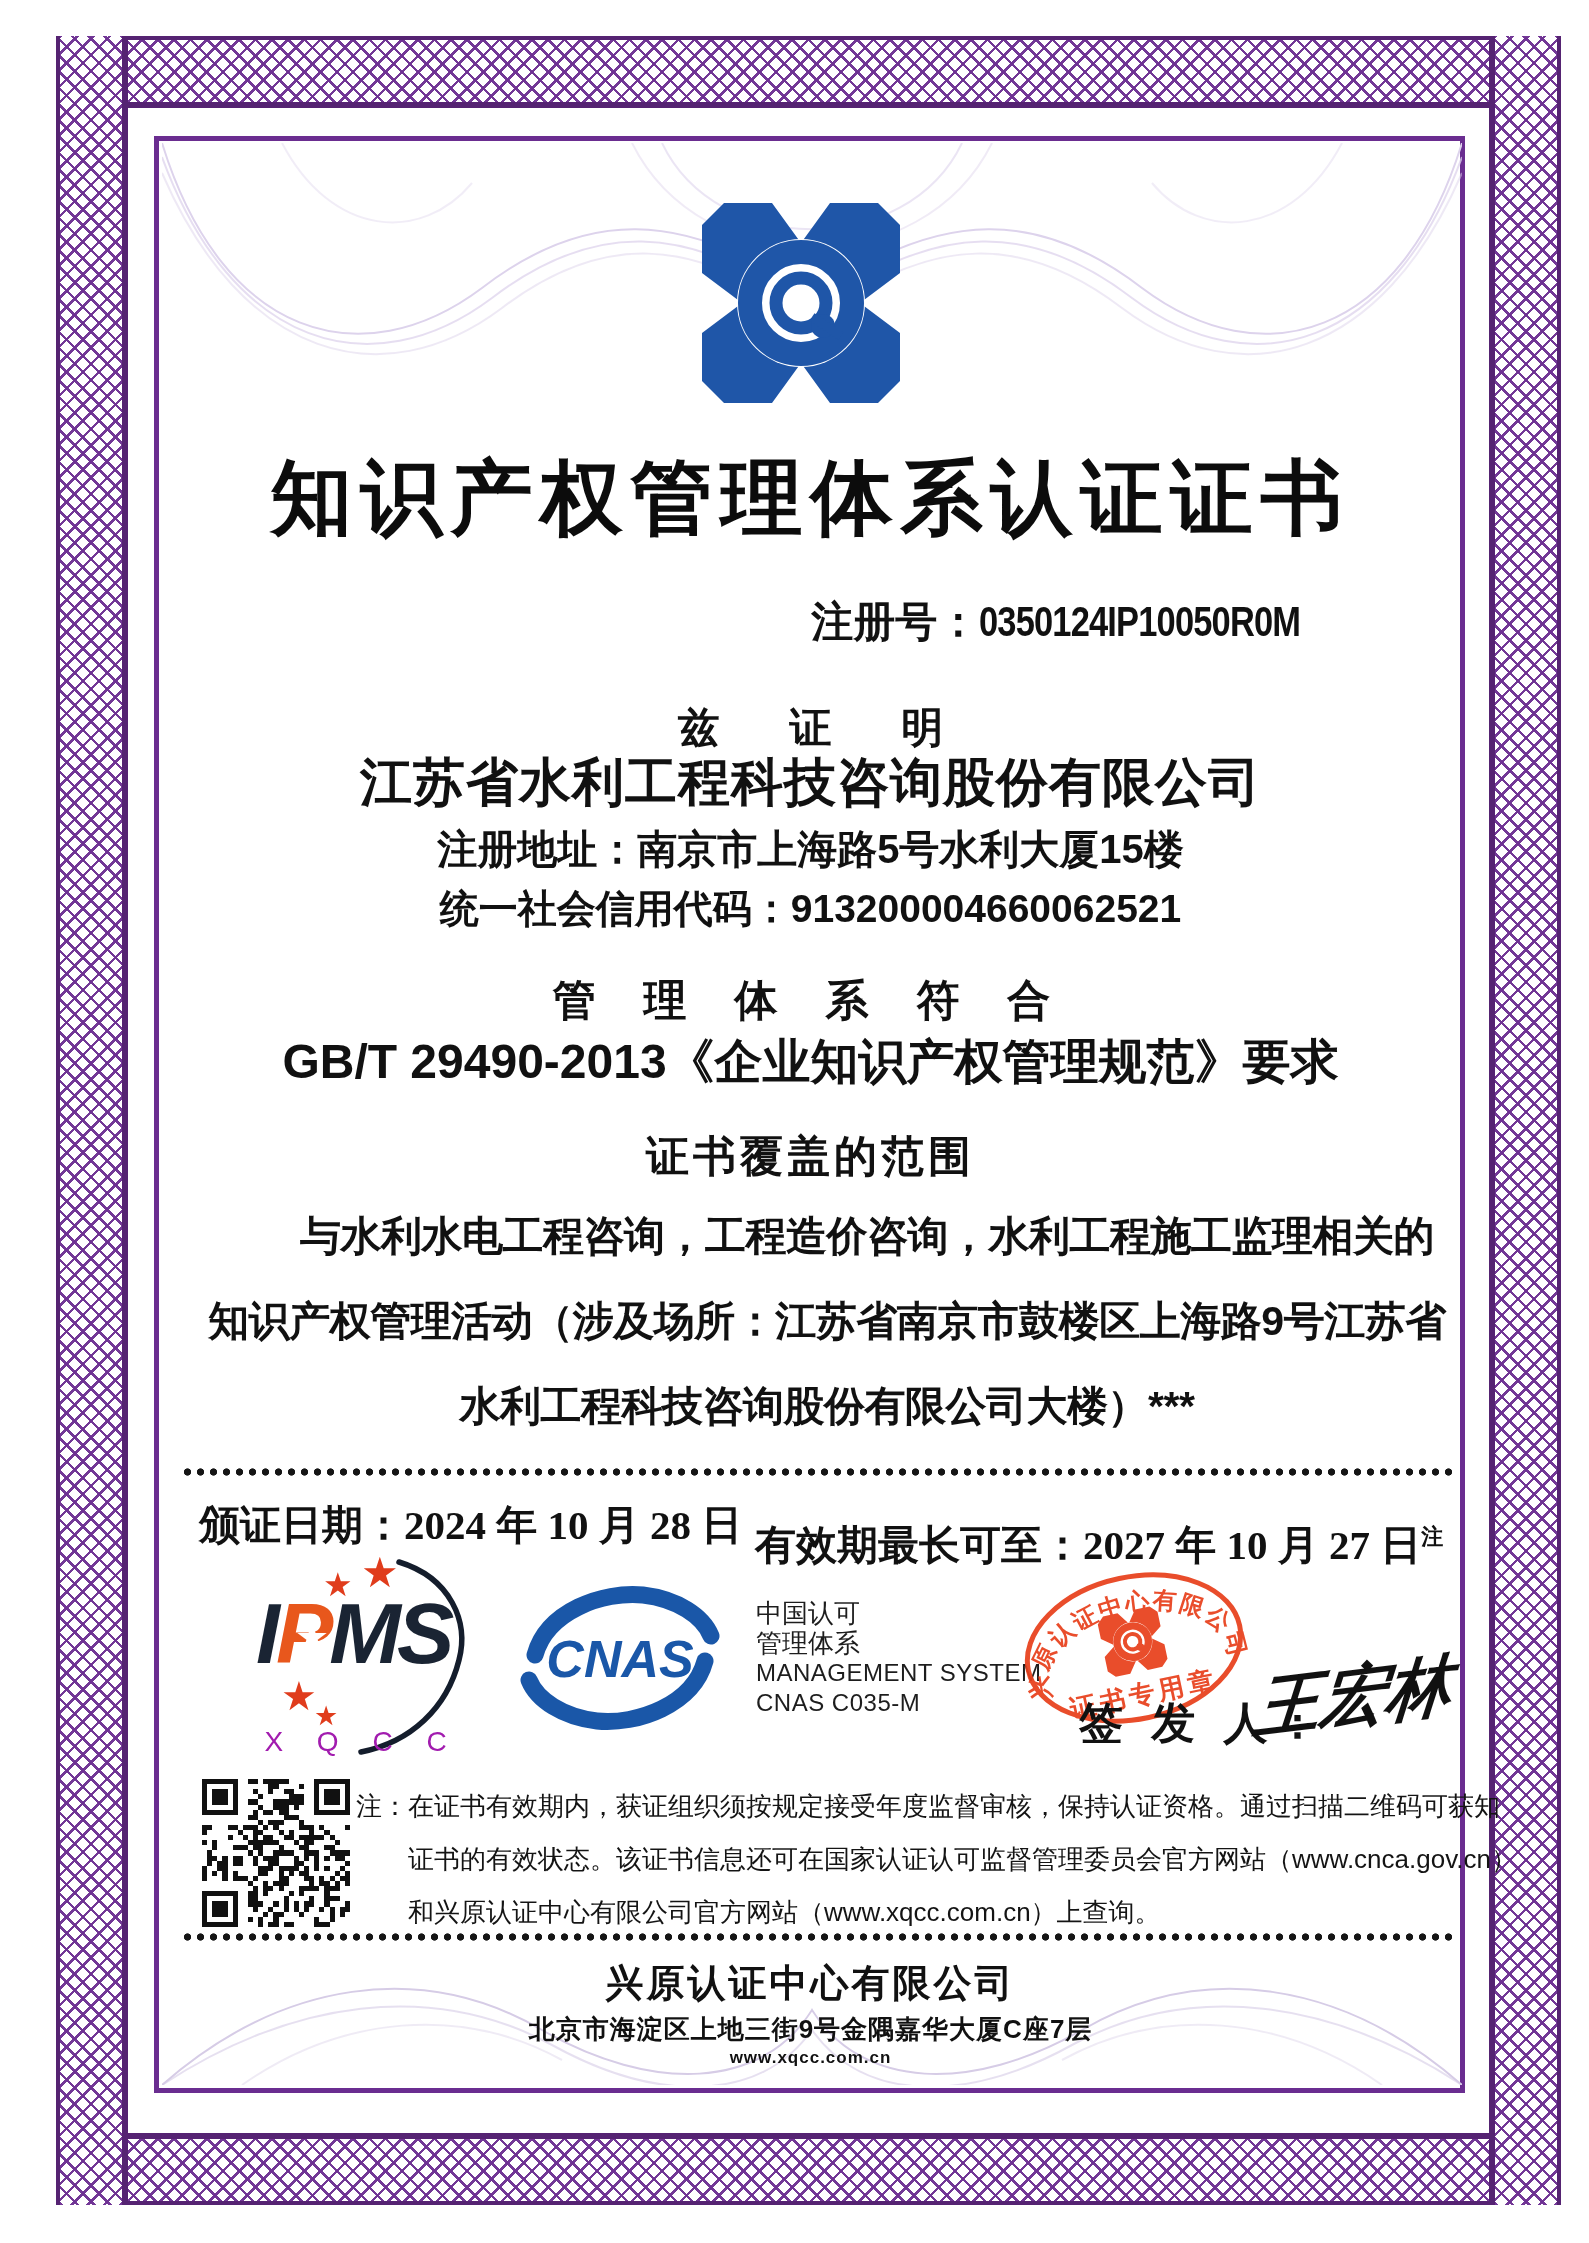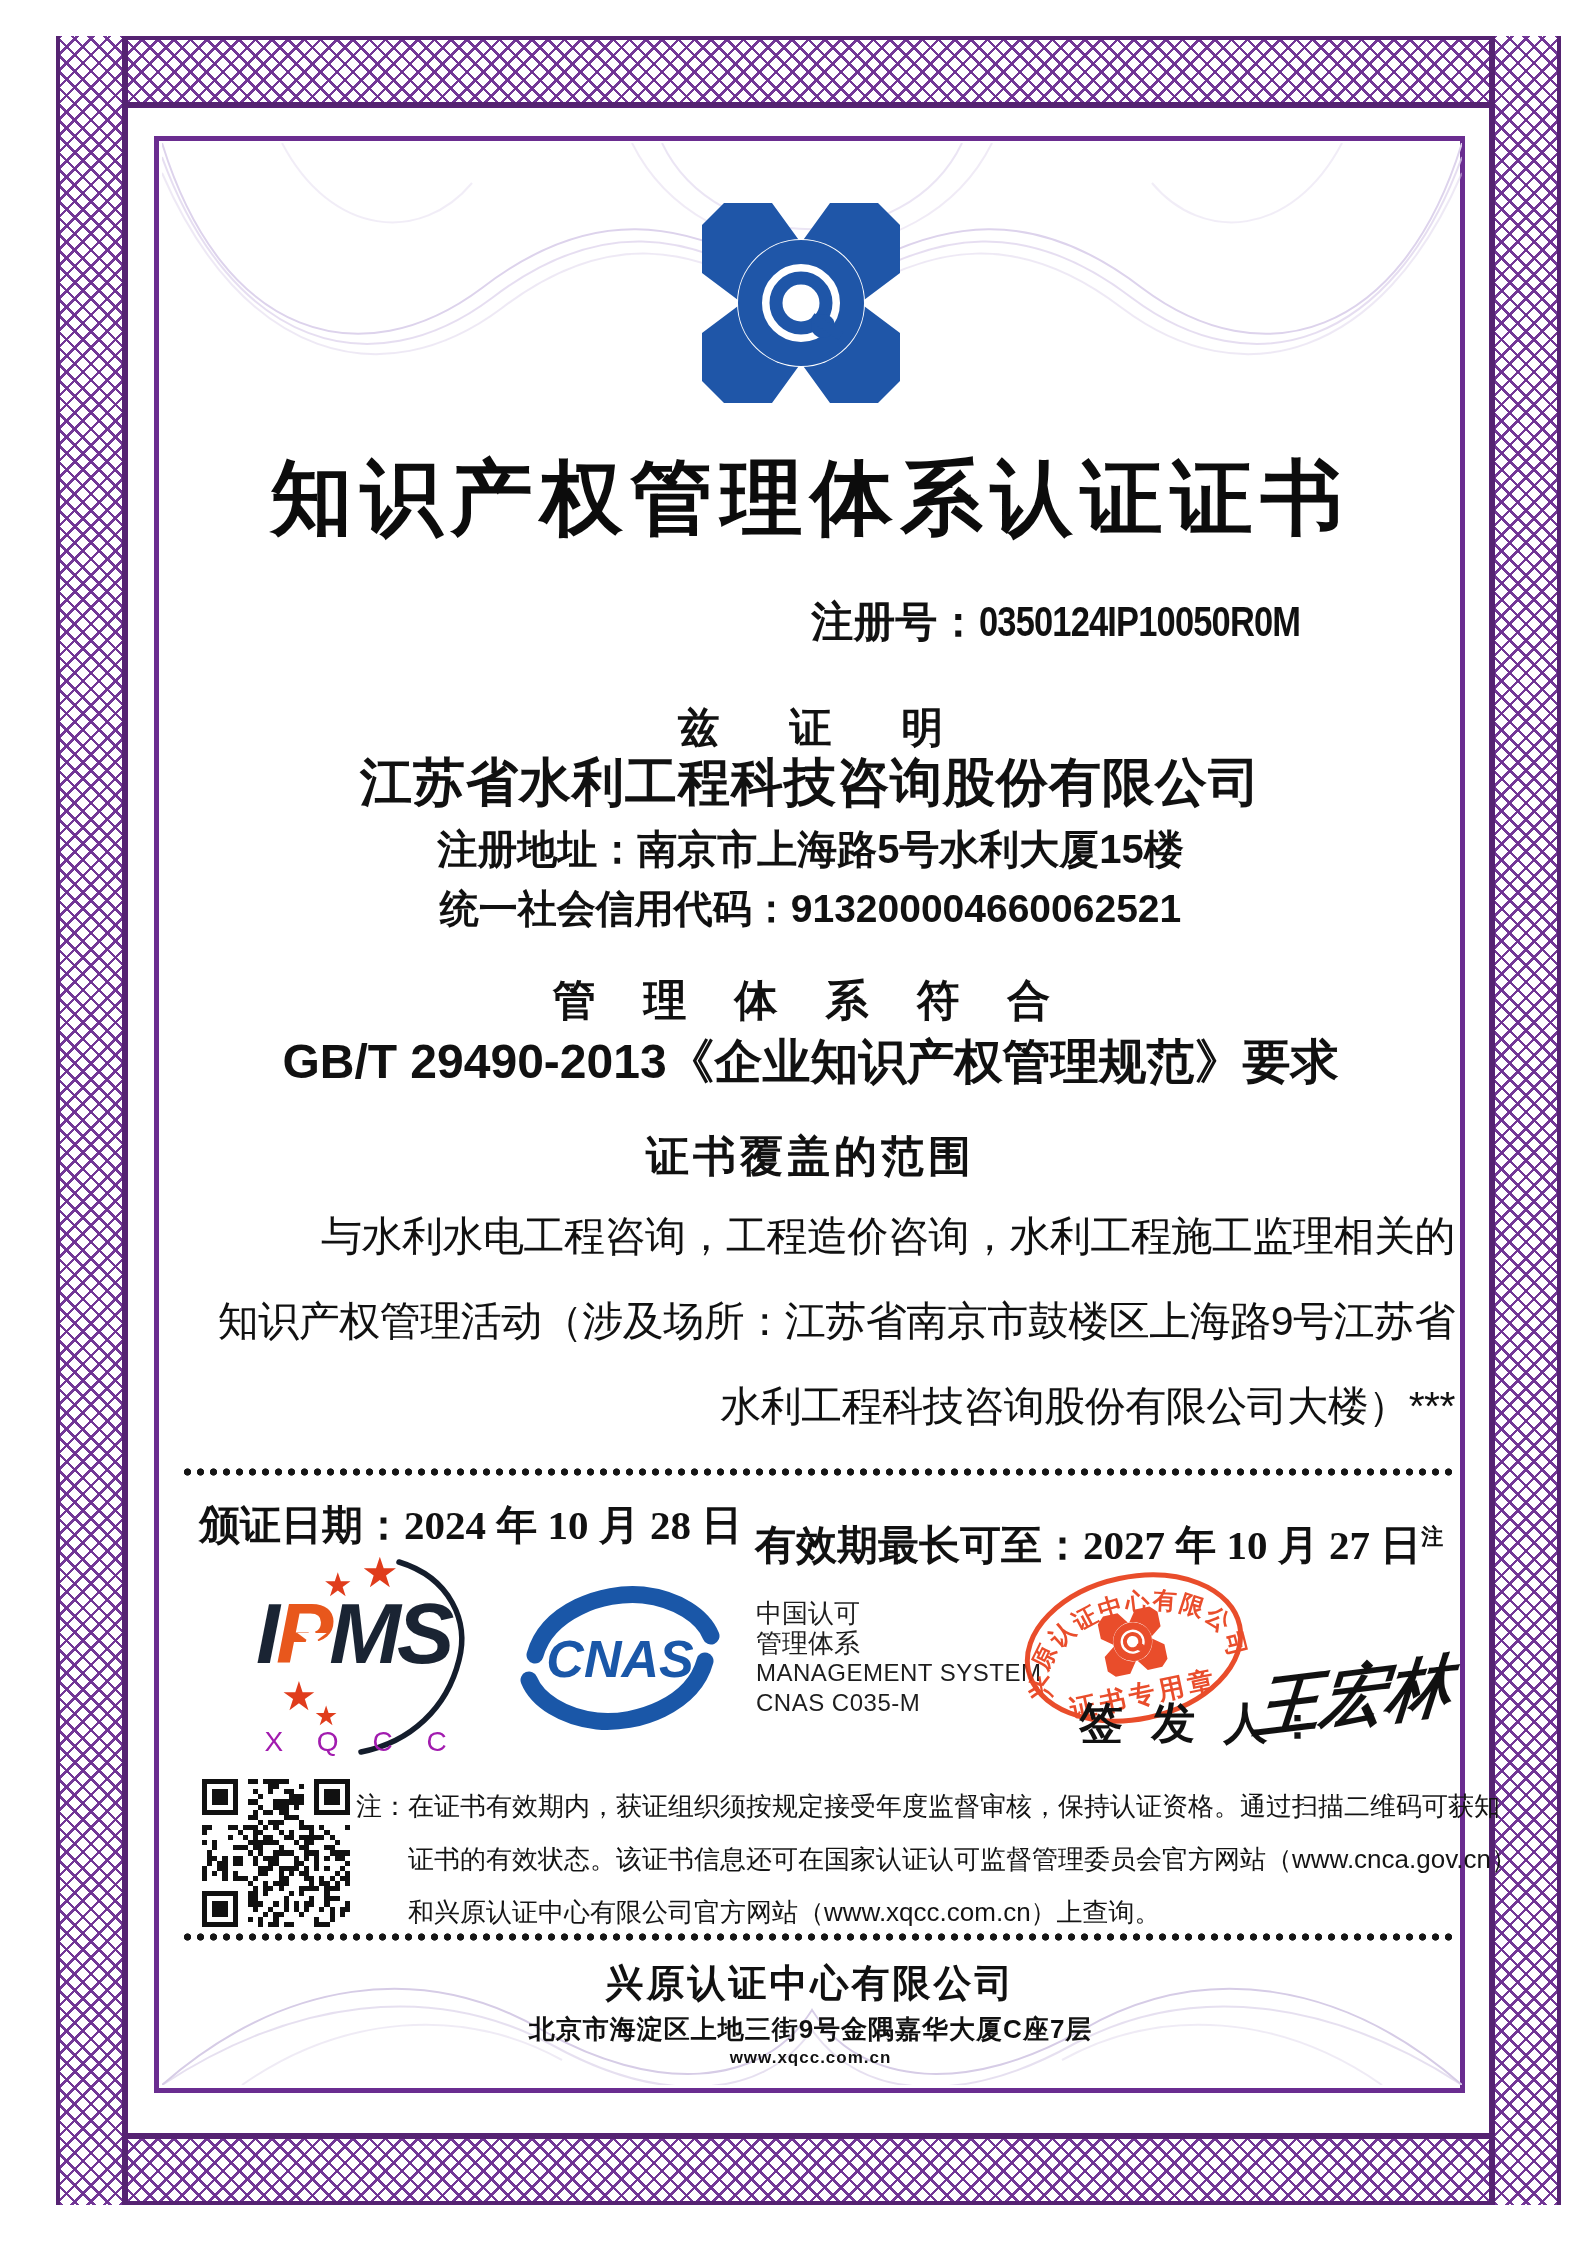--- a/index.html
+++ b/index.html
@@ -29,22 +29,22 @@
   .title        { top:444px; font-size:82px; font-weight:900; letter-spacing:8px; color:#0c0c0c; }
   .regno        { position:absolute; top:594px; right:234px; font-size:42px; font-weight:700; white-space:nowrap; }
   .regno .num   { display:inline-block; transform:scaleX(.82); transform-origin:left center; letter-spacing:-1px; }
   .certify      { top:700px; font-size:42px; font-weight:700; word-spacing:58px; }
   .company      { top:748px; font-size:52px; font-weight:900; letter-spacing:1px; }
   .addr         { top:822px; font-size:40px; font-weight:700; }
   .code         { top:882px; font-size:39px; font-weight:700; }
   .conform      { top:972px; font-size:43px; font-weight:700; letter-spacing:18px; }
   .standard     { top:1030px; font-size:48px; font-weight:800; }
   .scopehead    { top:1128px; font-size:43px; font-weight:700; letter-spacing:4px; }
-  .scope        { position:absolute; left:183px; right:150px; top:1194px; font-size:41px; font-weight:400;
-                  line-height:85px; text-align:right; letter-spacing:-0.5px; }
+  .scope        { position:absolute; left:183px; right:150px; top:1194px; font-size:41px; font-weight:700;
+                  line-height:85px; text-align:center; letter-spacing:-0.5px; }
   .scope .l1    { text-indent:80px; white-space:nowrap; }
   .scope .ln    { white-space:nowrap; }
 
   .dotline { position:absolute; left:165px; right:150px; height:8px;
              background-image:radial-gradient(circle closest-side,#151515 82%,transparent 100%);
              background-size:13px 8px; background-repeat:repeat-x; }
   .dot1 { top:1468px; }  .dot2 { top:1933px; }
 
   .dates { font-family:"Liberation Serif","DejaVu Serif",serif; font-weight:700; font-size:41px; white-space:nowrap;text-align:right; }
   .date-issue { position:absolute; left:183px; top:1498px; }

